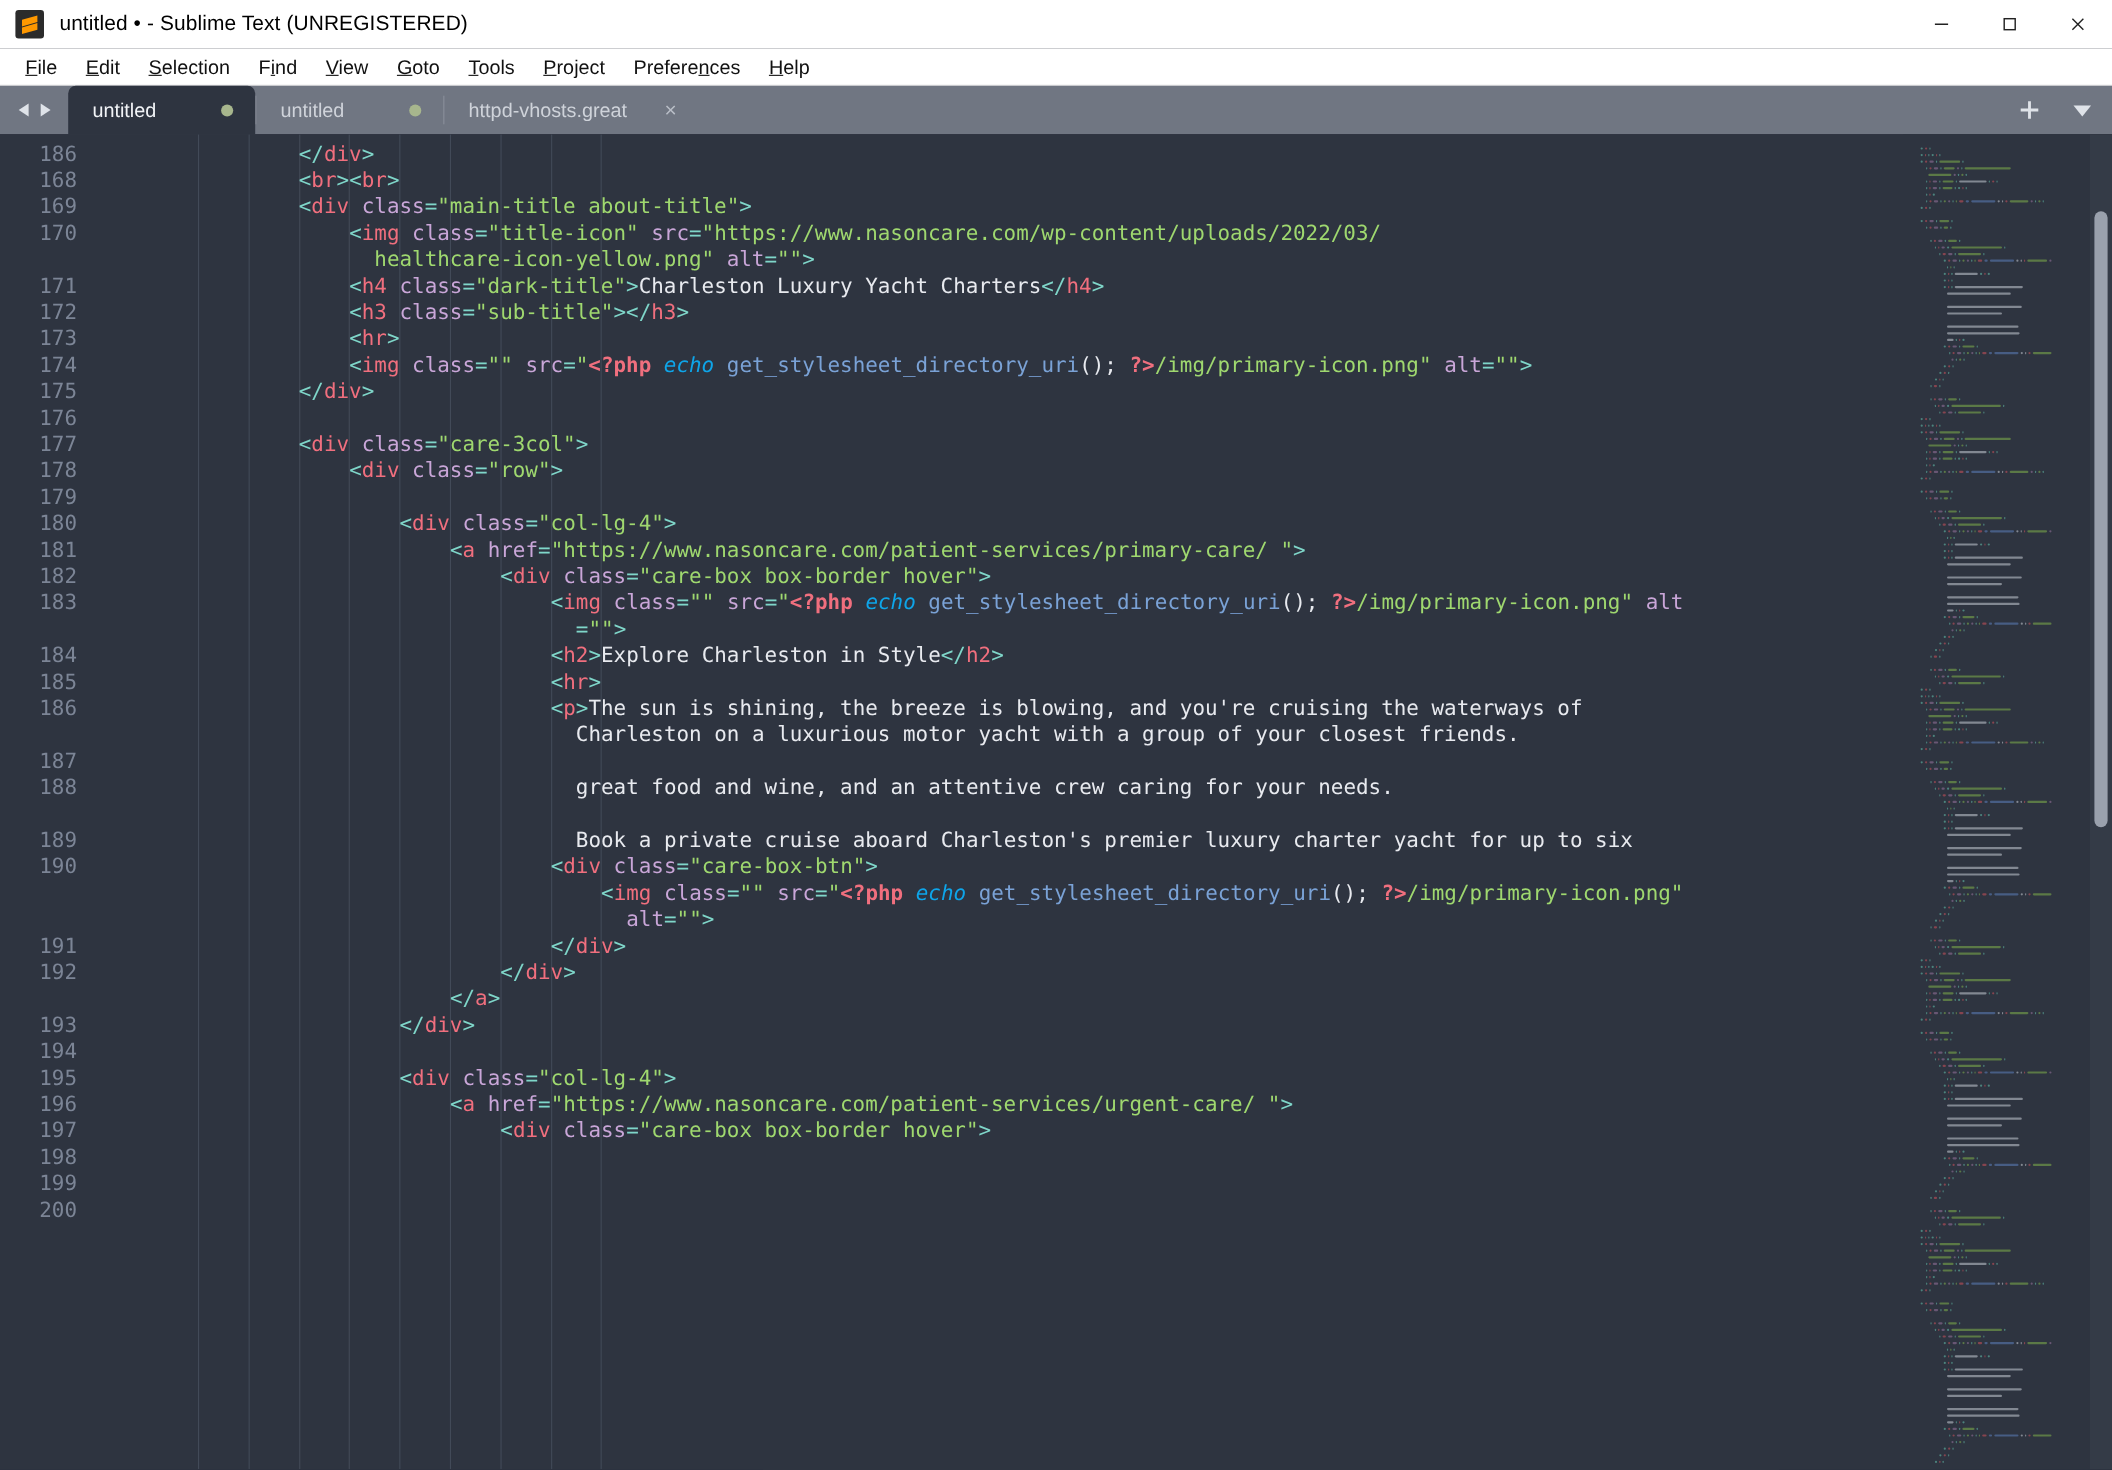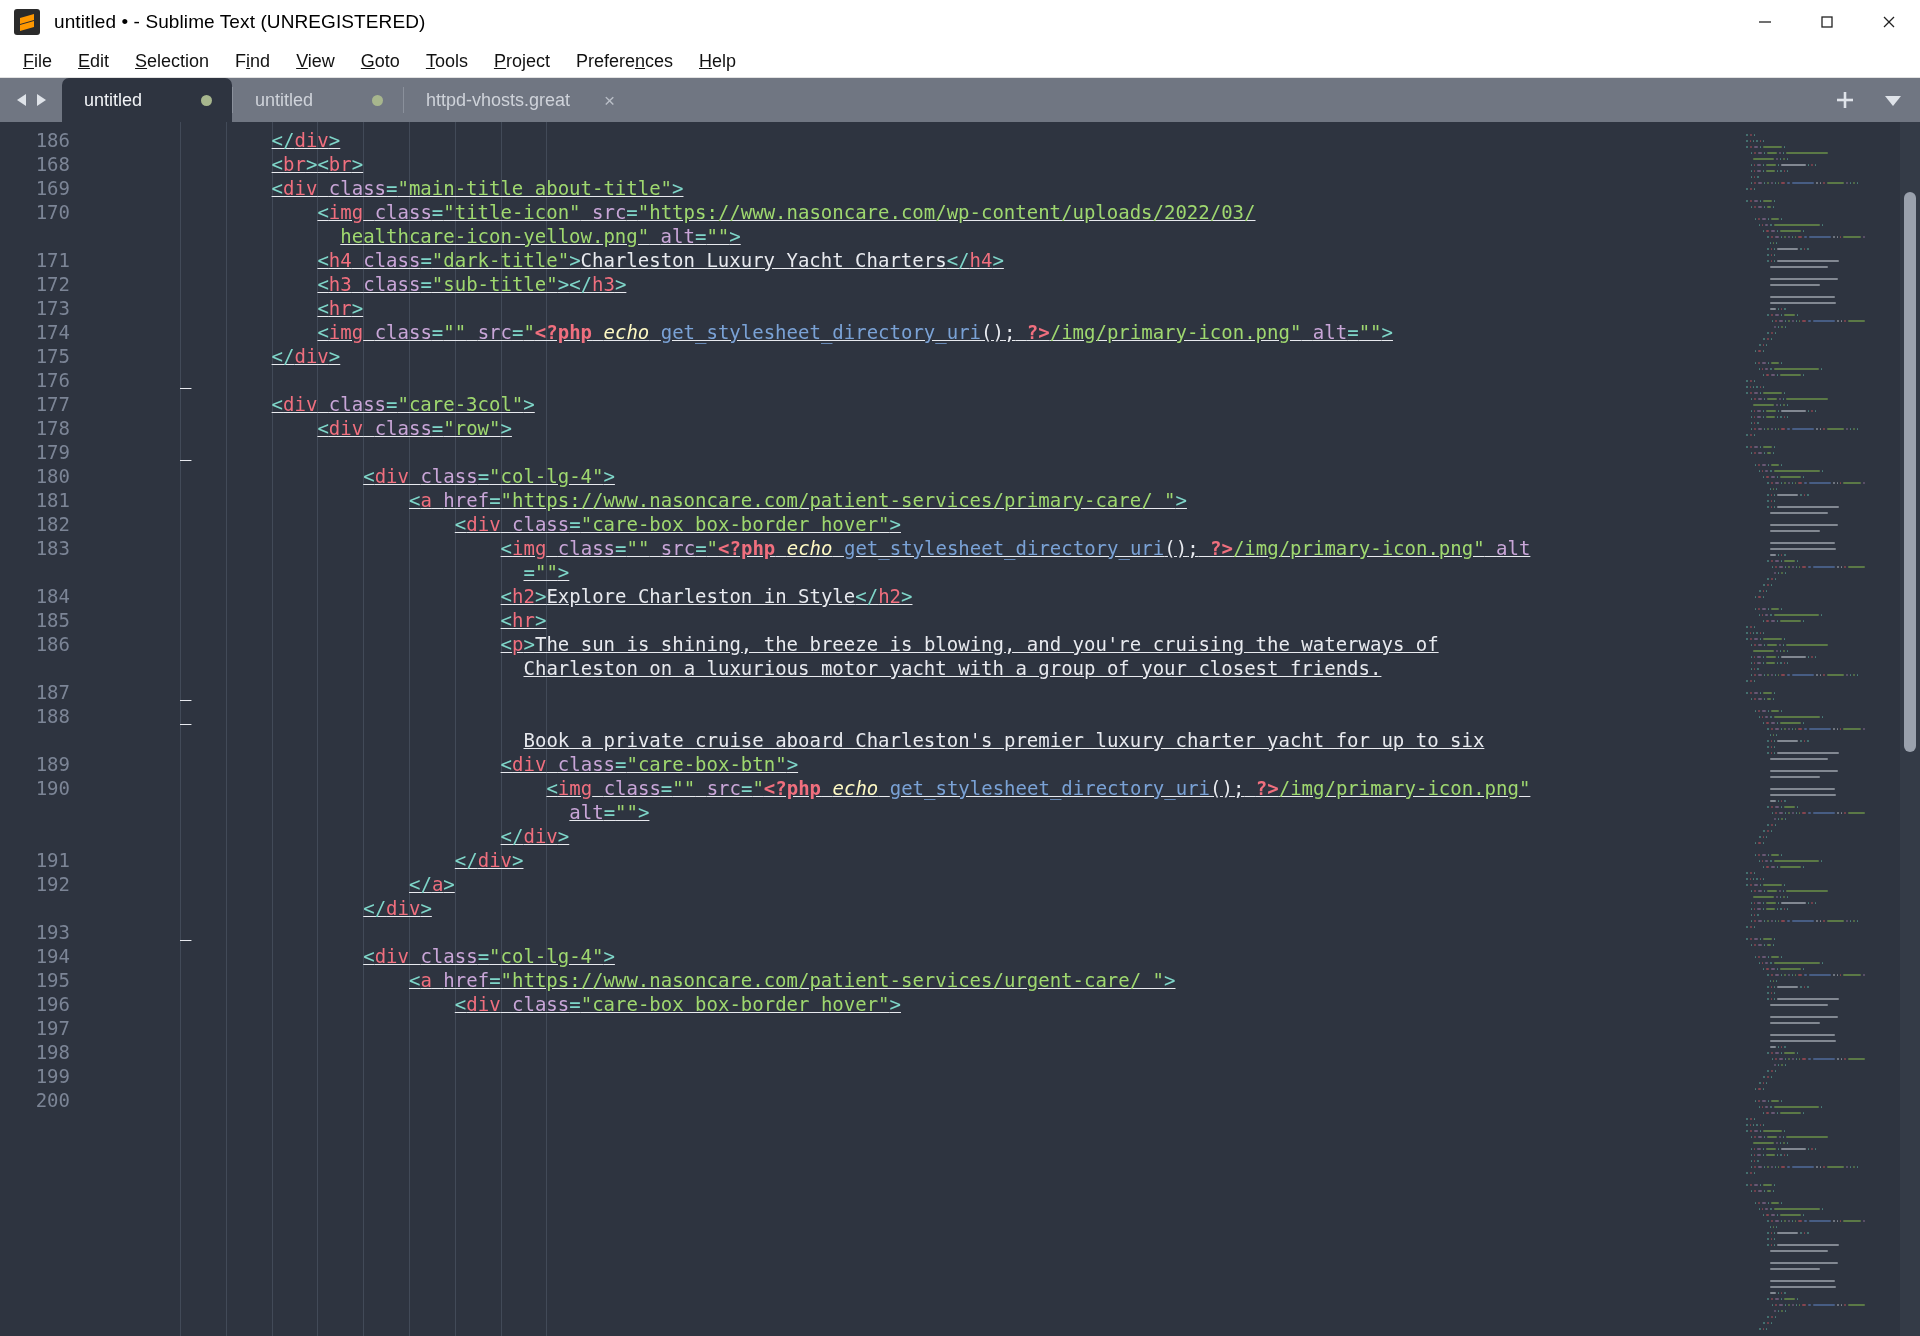--- a/index.html
+++ b/index.html
@@ -136,40 +136,39 @@
     overflow: hidden;
   }
   #code .cl {
     height: 24px; line-height: 24px;
     font-size: 19px;
     font-family: "DejaVu Sans Mono", monospace;
     white-space: pre;
     color: #e8eaef;
     position: relative;
     z-index: 2;
-    text-decoration: underline;
   }
   
   .guides {
     position: absolute; left: 0; top: 0; right: 0; bottom: 0;
     z-index: 1; pointer-events: none;
   }
   .guide {
     position: absolute; top: 0; bottom: 0;
     width: 1px; background: #424a58;
   }
 
   
   .pun  { color: #7fd6c9; }   
   .tag  { color: #f06f7e; }   
   .atr  { color: #c9a6d8; }   
   .str  { color: #9fd86f; }   
   .txt  { color: #e8eaef; }   
   .php  { color: #f06f7e; font-weight: bold; }
-  .kw   { color: #fef9c3; font-style: italic; }
+  .kw   { color: #0ea5e9; font-style: italic; }
   .fn   { color: #7aa2d6; }
   .op   { color: #e8eaef; }
 
   
   #minimap {
     width: 190px; flex: none;
     position: relative;
     background: #2e3440;
     padding: 10px 12px 0 8px;
     overflow: hidden;
@@ -345,20 +344,21 @@
       <div class="cl" style="padding-left: 275.2px;"><span class="pun">&lt;</span><span class="tag">div</span><span class="op"> </span><span class="atr">class</span><span class="pun">=</span><span class="str">"col-lg-4"</span><span class="pun">&gt;</span></div>
       <div class="cl" style="padding-left: 321px;"><span class="pun">&lt;</span><span class="tag">a</span><span class="op"> </span><span class="atr">href</span><span class="pun">=</span><span class="str">"https://www.nasoncare.com/patient-services/primary-care/ "</span><span class="pun">&gt;</span></div>
       <div class="cl" style="padding-left: 366.8px;"><span class="pun">&lt;</span><span class="tag">div</span><span class="op"> </span><span class="atr">class</span><span class="pun">=</span><span class="str">"care-box box-border hover"</span><span class="pun">&gt;</span></div>
       <div class="cl" style="padding-left: 412.6px;"><span class="pun">&lt;</span><span class="tag">img</span><span class="op"> </span><span class="atr">class</span><span class="pun">=</span><span class="str">""</span><span class="op"> </span><span class="atr">src</span><span class="pun">=</span><span class="str">"</span><span class="php">&lt;?php</span><span class="op"> </span><span class="kw">echo</span><span class="op"> </span><span class="fn">get_stylesheet_directory_uri</span><span class="op">()</span><span class="op">;</span><span class="op"> </span><span class="php">?&gt;</span><span class="str">/img/primary-icon.png"</span><span class="op"> </span><span class="atr">alt</span></div>
       <div class="cl" style="padding-left: 435.5px;"><span class="pun">=</span><span class="str">""</span><span class="pun">&gt;</span></div>
       <div class="cl" style="padding-left: 412.6px;"><span class="pun">&lt;</span><span class="tag">h2</span><span class="pun">&gt;</span><span class="txt">Explore Charleston in Style</span><span class="pun">&lt;/</span><span class="tag">h2</span><span class="pun">&gt;</span></div>
       <div class="cl" style="padding-left: 412.6px;"><span class="pun">&lt;</span><span class="tag">hr</span><span class="pun">&gt;</span></div>
       <div class="cl" style="padding-left: 412.6px;"><span class="pun">&lt;</span><span class="tag">p</span><span class="pun">&gt;</span><span class="txt">The sun is shining, the breeze is blowing, and you're cruising the waterways of</span></div>
       <div class="cl" style="padding-left: 435.5px;"><span class="txt">Charleston on a luxurious motor yacht with a group of your closest friends.</span></div>
       <div class="cl" style="padding-left: 92px;">&nbsp;</div>
+      <div class="cl" style="padding-left: 435.5px;"><span class="txt">great food and wine, and an attentive crew caring for your needs.</span></div>
       <div class="cl" style="padding-left: 92px;">&nbsp;</div>
       <div class="cl" style="padding-left: 435.5px;"><span class="txt">Book a private cruise aboard Charleston's premier luxury charter yacht for up to six</span></div>
       <div class="cl" style="padding-left: 412.6px;"><span class="pun">&lt;</span><span class="tag">div</span><span class="op"> </span><span class="atr">class</span><span class="pun">=</span><span class="str">"care-box-btn"</span><span class="pun">&gt;</span></div>
       <div class="cl" style="padding-left: 458.4px;"><span class="pun">&lt;</span><span class="tag">img</span><span class="op"> </span><span class="atr">class</span><span class="pun">=</span><span class="str">""</span><span class="op"> </span><span class="atr">src</span><span class="pun">=</span><span class="str">"</span><span class="php">&lt;?php</span><span class="op"> </span><span class="kw">echo</span><span class="op"> </span><span class="fn">get_stylesheet_directory_uri</span><span class="op">()</span><span class="op">;</span><span class="op"> </span><span class="php">?&gt;</span><span class="str">/img/primary-icon.png"</span></div>
       <div class="cl" style="padding-left: 481.3px;"><span class="atr">alt</span><span class="pun">=</span><span class="str">""</span><span class="pun">&gt;</span></div>
       <div class="cl" style="padding-left: 412.6px;"><span class="pun">&lt;/</span><span class="tag">div</span><span class="pun">&gt;</span></div>
       <div class="cl" style="padding-left: 366.8px;"><span class="pun">&lt;/</span><span class="tag">div</span><span class="pun">&gt;</span></div>
       <div class="cl" style="padding-left: 321px;"><span class="pun">&lt;/</span><span class="tag">a</span><span class="pun">&gt;</span></div>
       <div class="cl" style="padding-left: 275.2px;"><span class="pun">&lt;/</span><span class="tag">div</span><span class="pun">&gt;</span></div>
       <div class="cl" style="padding-left: 92px;">&nbsp;</div>

